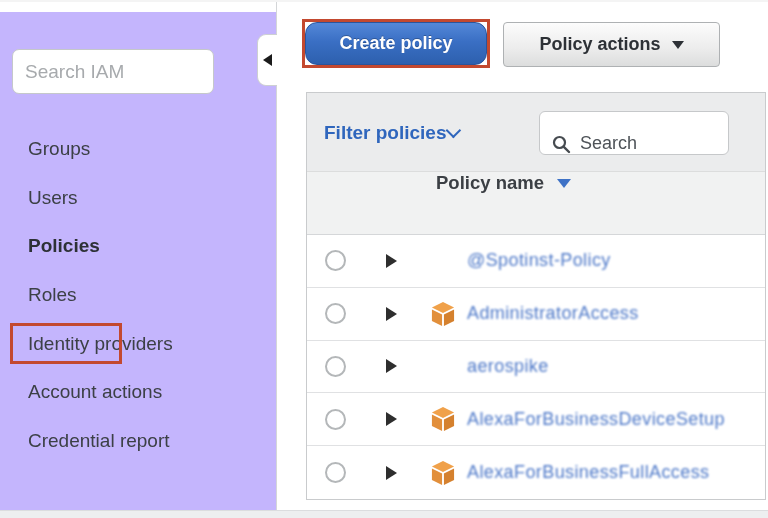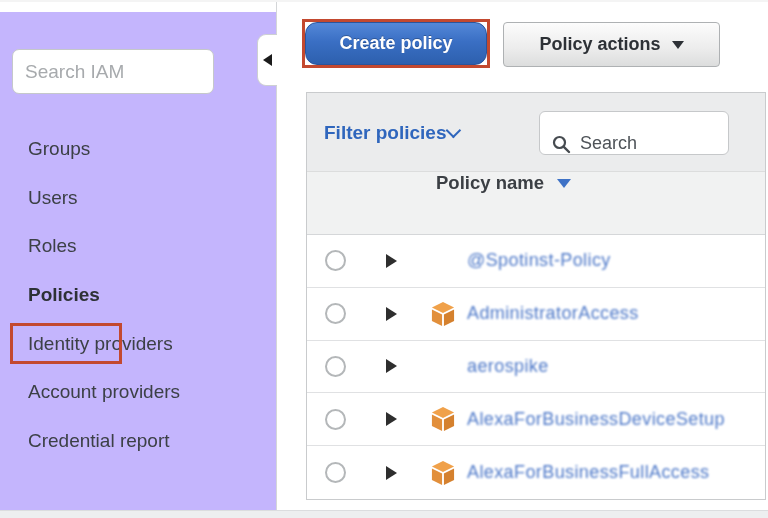--- a/index.html
+++ b/index.html
@@ -94,24 +94,24 @@
 </head>
 <body>
 
 <div class="stage">
 
   <div class="sidebar">
     <input class="search-iam" type="text" value="" placeholder="Search IAM" style="">
     <div class="nav">
       <div class="nav-item">Groups</div>
       <div class="nav-item">Users</div>
+      <div class="nav-item active">Policies</div>
       <div class="nav-item">Roles</div>
-      <div class="nav-item active">Policies</div>
       <div class="nav-item">Identity providers</div>
-      <div class="nav-item">Account providers</div>
+      <div class="nav-item">Account actions</div>
       <div class="nav-item">Credential report</div>
     </div>
     <div class="policies-annotation"></div>
   </div>
 
   <div class="v-divider"></div>
   <div class="collapse-tab">
     <span class="tri-left"></span>
   </div>
 

